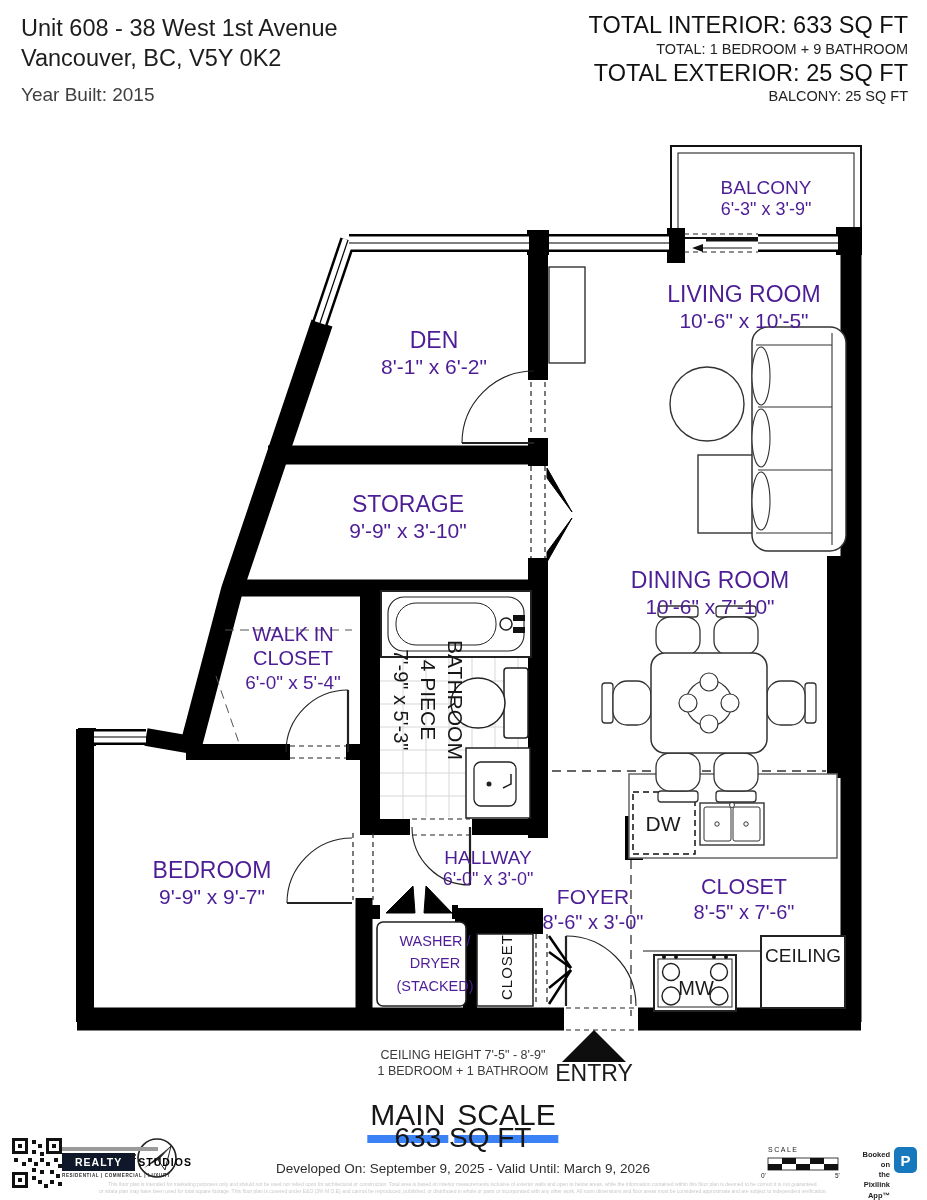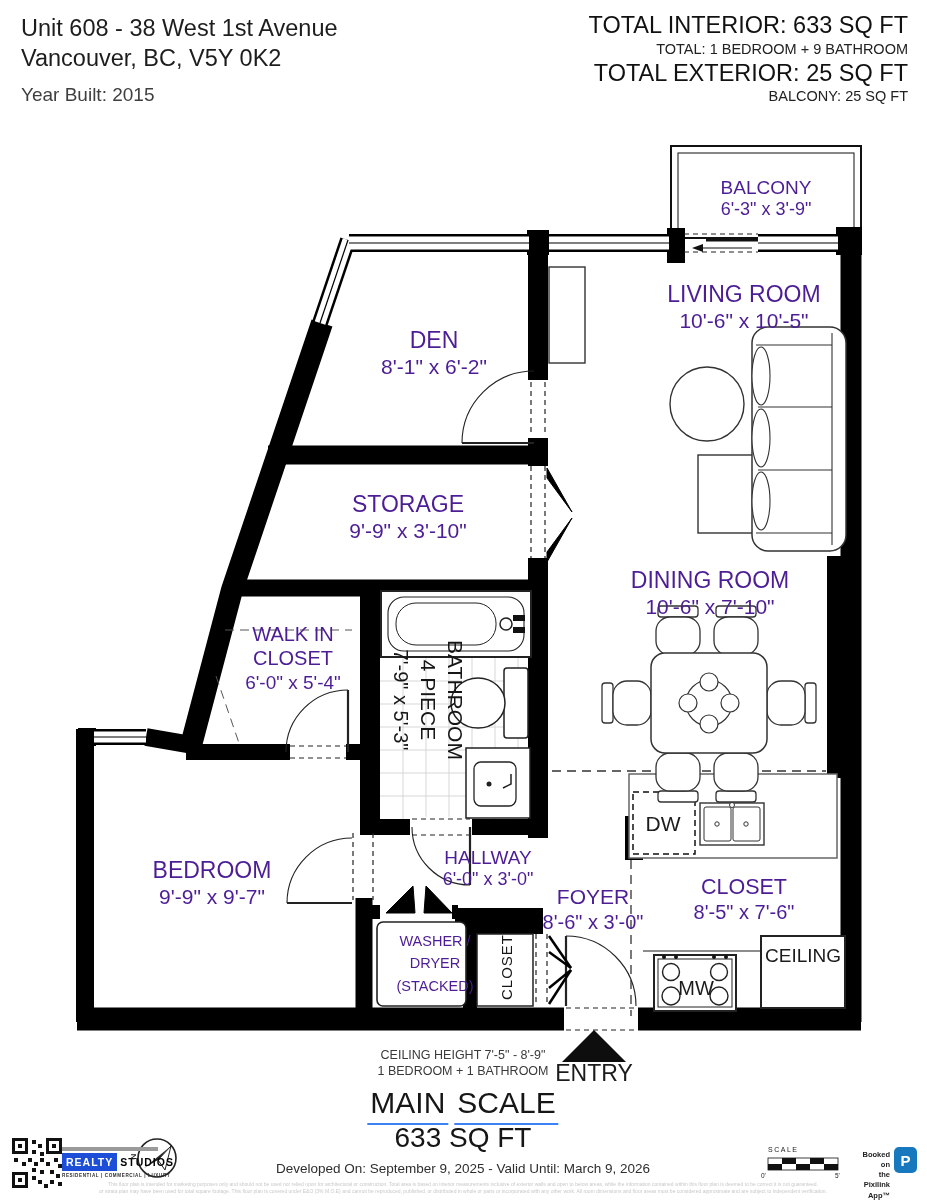--- a/index.html
+++ b/index.html
@@ -11,26 +11,26 @@
   .room-label{position:absolute;transform:translateX(-50%);text-align:center;color:#4c1d95;
               white-space:nowrap;line-height:1.22;}
   .hleft{position:absolute;left:21px;top:14px;font-size:23.5px;color:#1d1d1d;line-height:1.27;}
   .hleft .yb{font-size:19px;color:#3f3f3f;margin-top:9px;}
   .hright{position:absolute;right:19px;top:14px;text-align:right;color:#111;}
   .hr-big{font-size:23.5px;line-height:1.0;}
   .hr-small{font-size:14.5px;color:#222;margin:3px 0 5px 0;}
   .rot90{position:absolute;transform:translate(-50%,-50%) rotate(90deg);text-align:center;
          color:#161616;line-height:1.3;white-space:nowrap;}
   .rotm90{position:absolute;transform:translate(-50%,-50%) rotate(-90deg);color:#161616;white-space:nowrap;}
-  .uw{border-bottom:2px solid #3b82f6;padding:0 3px 3px 3px;margin:4px 3px;display:inline-block;}
+  .uw{border-bottom:8px solid #3b82f6;padding:0 3px 3px 3px;margin:16px 3px;display:inline-block;}
   .brand{position:absolute;left:62px;top:1147px;width:110px;}
   .brand .bar{height:4px;background:#9a9a9a;width:96px;margin-bottom:2px;}
   .brand .row{display:flex;align-items:center;}
-  .brand .realty{background:#1d4ed8;color:#fff;font-weight:bold;font-size:10.5px;
-                 letter-spacing:1px;padding:3px 4px;}
+  .brand .realty{background:#0f172a;color:#fff;font-weight:bold;font-size:10.5px;
+                 letter-spacing:1px;padding:3px 13px;}
   .brand .studios{color:#000;font-weight:bold;font-size:10.5px;letter-spacing:1px;padding-left:3px;}
   .brand .tag{font-size:4.6px;letter-spacing:0.6px;color:#2e2e2e;margin-top:2px;font-weight:bold;}
   .papp{position:absolute;left:894px;top:1147px;width:23px;height:26px;border-radius:5px;
         display:flex;align-items:center;justify-content:center;color:#fff;
         font-weight:bold;font-size:15px;}
   .booked{position:absolute;left:890px;top:1150px;transform:translateX(-100%);
           text-align:right;font-size:7.5px;font-weight:bold;color:#222;line-height:1.35;}
 </style>
 </head>
 <body>

